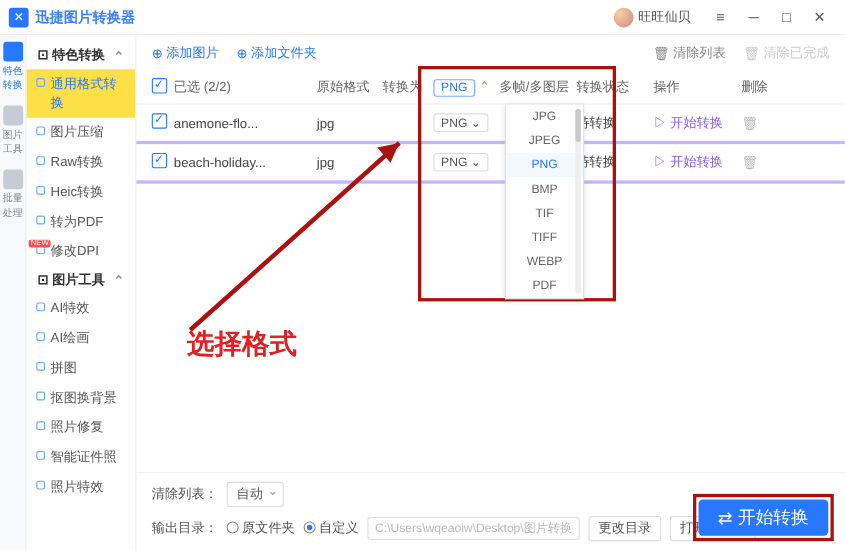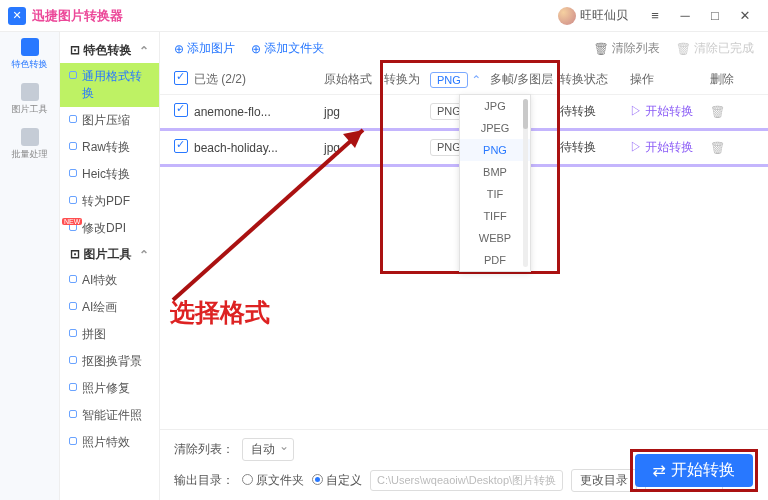--- a/index.html
+++ b/index.html
@@ -1,33 +1,33 @@
 <!DOCTYPE html>
 <html><head>
 <meta charset="utf-8">
 <style>
 *{box-sizing:border-box;margin:0;padding:0;font-family:"Microsoft YaHei",sans-serif}
 body{width:768px;height:500px;background:#fff;overflow:hidden;position:relative}
 .titlebar{height:32px;display:flex;align-items:center;padding:0 8px;border-bottom:1px solid #eee}
 .logo{width:18px;height:18px;background:#2878ff;border-radius:3px;margin-right:6px;display:flex;align-items:center;justify-content:center;color:#fff;font-size:11px}
-.app-title{font-size:13px;font-weight:600;color:#ec4899;flex:0 0 auto}
+.app-title{font-size:13px;font-weight:600;color:#3b82f6;flex:0 0 auto}
 .titlebar-spacer{flex:1}
 .user-area{display:flex;align-items:center;gap:4px;margin-right:12px;font-size:12px;color:#555}
 .avatar{width:18px;height:18px;border-radius:50%;background:radial-gradient(circle at 30% 30%,#f5d0a0,#c88)}
 .win-btn{width:30px;height:24px;display:flex;align-items:center;justify-content:center;font-size:13px;color:#555;cursor:pointer}
 .body{display:flex;height:calc(100% - 32px)}
-.rail{width:60px;background:#f7f9fc;border-right:1px solid #eee;display:flex;flex-direction:column;align-items:center;padding-top:6px;gap:12px}
+.rail{width:24px;background:#f7f9fc;border-right:1px solid #eee;display:flex;flex-direction:column;align-items:center;padding-top:6px;gap:12px}
 .rail-item{font-size:9px;color:#888;text-align:center;width:100%;cursor:pointer}
 .rail-item.active{color:#2878ff}
 .rail-icon{width:18px;height:18px;margin:0 auto 2px;background:#2878ff;border-radius:3px}
 .rail-item:not(.active) .rail-icon{background:#c5ccd6}
 .sidebar{width:100px;border-right:1px solid #eee;overflow:auto;padding:6px 0;font-size:12px}
 .side-group{padding:4px 10px;color:#333;font-weight:600;display:flex;align-items:center;gap:4px}
 .side-item{padding:5px 10px 5px 22px;color:#555;cursor:pointer;position:relative}
-.side-item.active{background:#bef264;color:#2878ff}
+.side-item.active{background:#fde047;color:#2878ff}
 .side-bullet{position:absolute;left:9px;top:8px;width:8px;height:8px;border:1.5px solid #6aa3ff;border-radius:2px}
 .badge{position:absolute;left:2px;top:3px;background:#ff4d4f;color:#fff;font-size:7px;padding:0 2px;border-radius:2px}
 .main{flex:1;display:flex;flex-direction:column}
 .toolbar{display:flex;align-items:center;padding:8px 14px;gap:16px;color:#2878ff;font-size:12px}
 .toolbar .tool{cursor:pointer;display:flex;align-items:center;gap:3px}
 .toolbar-spacer{flex:1}
 .tool-gray{color:#888}
 .header-row{display:flex;align-items:center;padding:6px 14px;border-bottom:1px solid #f0f0f0;font-size:12px;color:#666}
 .cell-check{width:20px}
 .cell-name{width:130px}

